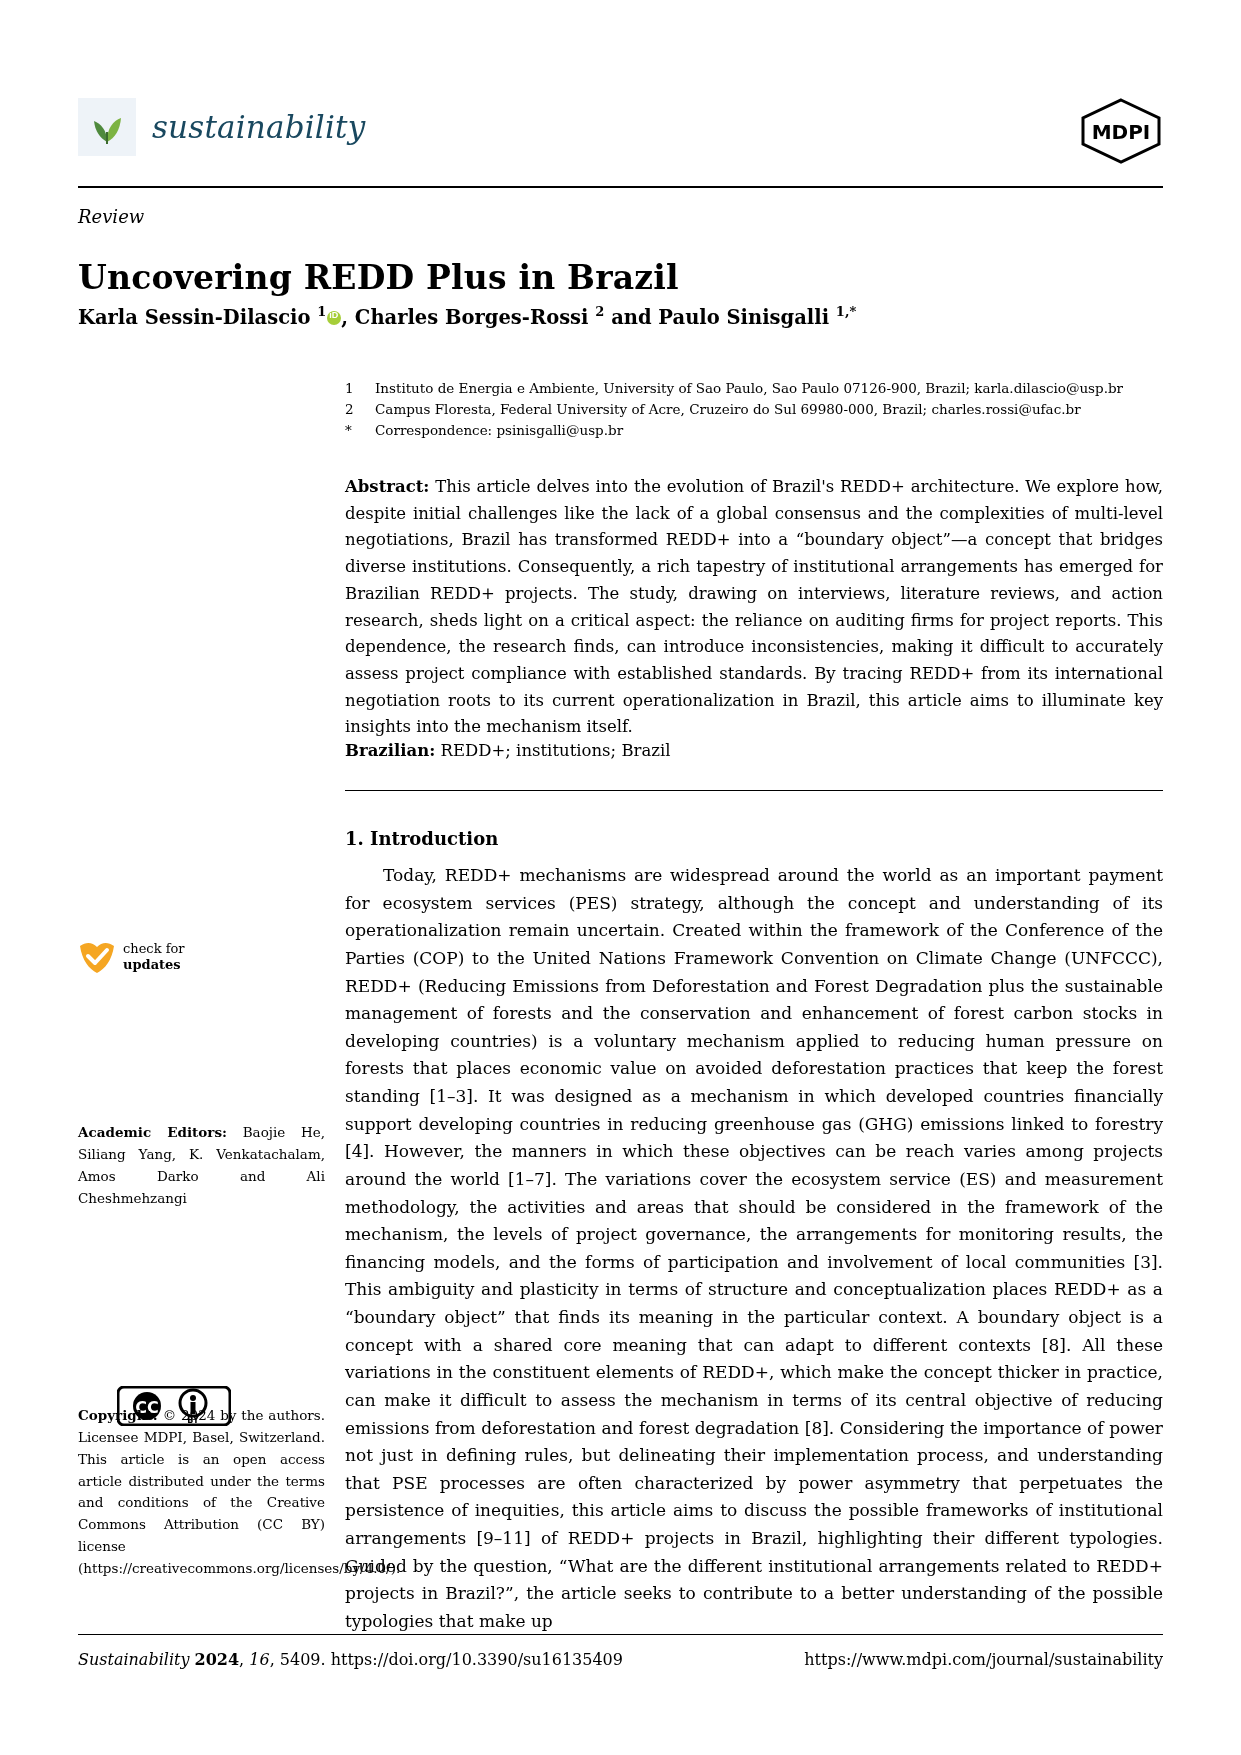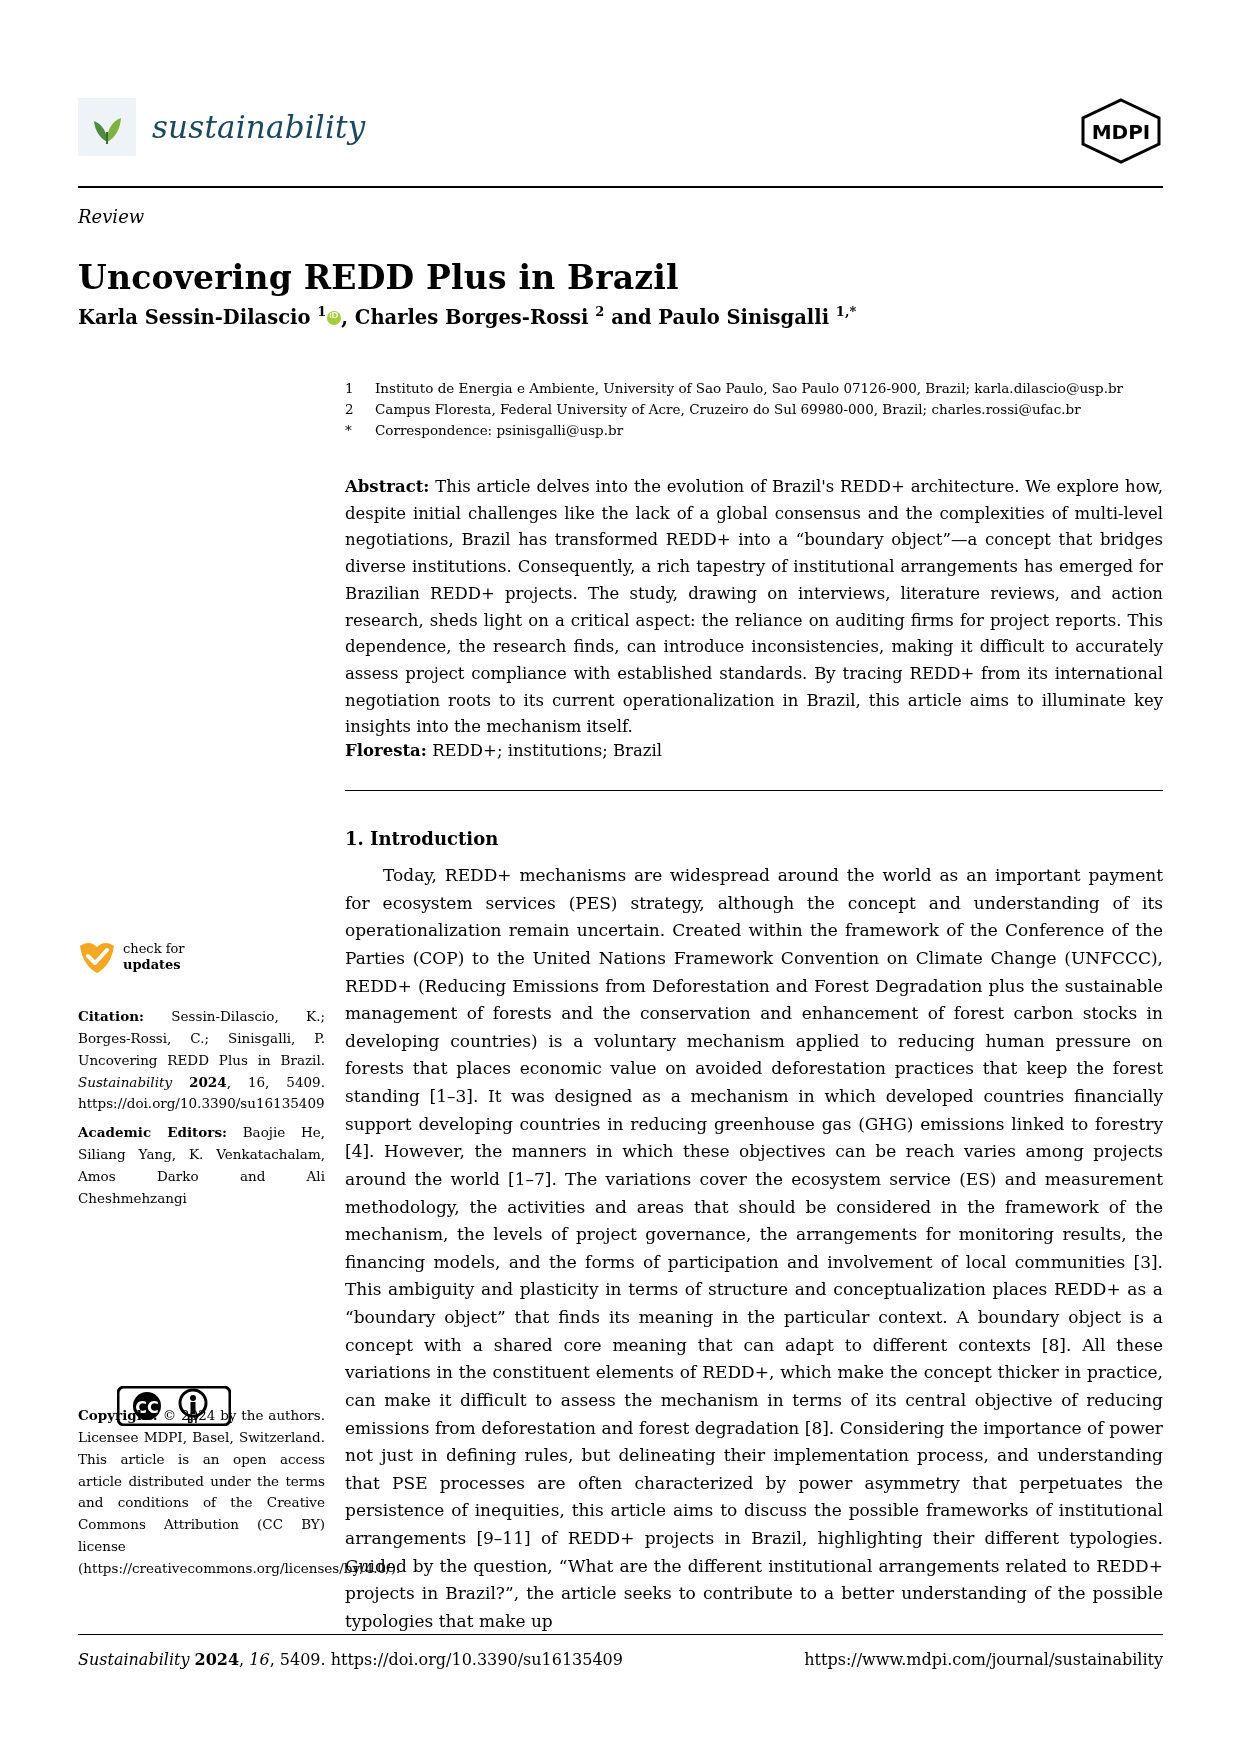--- a/index.html
+++ b/index.html
@@ -298,21 +298,21 @@
       <div class="aff-text">Correspondence: psinisgalli@usp.br</div>
     </div>
   </div>
 
   <div class="abstract">
     <b>Abstract:</b>
     <span>This article delves into the evolution of Brazil's REDD+ architecture. We explore how, despite initial challenges like the lack of a global consensus and the complexities of multi-level negotiations, Brazil has transformed REDD+ into a “boundary object”—a concept that bridges diverse institutions. Consequently, a rich tapestry of institutional arrangements has emerged for Brazilian REDD+ projects. The study, drawing on interviews, literature reviews, and action research, sheds light on a critical aspect: the reliance on auditing firms for project reports. This dependence, the research finds, can introduce inconsistencies, making it difficult to accurately assess project compliance with established standards. By tracing REDD+ from its international negotiation roots to its current operationalization in Brazil, this article aims to illuminate key insights into the mechanism itself.</span>
   </div>
 
   <div class="keywords">
-    <b>Floresta:</b>
+    <b>Brazilian:</b>
     <span>REDD+; institutions; Brazil</span>
   </div>
 
   <div class="mid-rule"></div>
 
   <div class="section-heading">1. Introduction</div>
   <div class="body-text">
     <p>Today, REDD+ mechanisms are widespread around the world as an important payment for ecosystem services (PES) strategy, although the concept and understanding of its operationalization remain uncertain. Created within the framework of the Conference of the Parties (COP) to the United Nations Framework Convention on Climate Change (UNFCCC), REDD+ (Reducing Emissions from Deforestation and Forest Degradation plus the sustainable management of forests and the conservation and enhancement of forest carbon stocks in developing countries) is a voluntary mechanism applied to reducing human pressure on forests that places economic value on avoided deforestation practices that keep the forest standing [1–3]. It was designed as a mechanism in which developed countries financially support developing countries in reducing greenhouse gas (GHG) emissions linked to forestry [4]. However, the manners in which these objectives can be reach varies among projects around the world [1–7]. The variations cover the ecosystem service (ES) and measurement methodology, the activities and areas that should be considered in the framework of the mechanism, the levels of project governance, the arrangements for monitoring results, the financing models, and the forms of participation and involvement of local communities [3]. This ambiguity and plasticity in terms of structure and conceptualization places REDD+ as a “boundary object” that finds its meaning in the particular context. A boundary object is a concept with a shared core meaning that can adapt to different contexts [8]. All these variations in the constituent elements of REDD+, which make the concept thicker in practice, can make it difficult to assess the mechanism in terms of its central objective of reducing emissions from deforestation and forest degradation [8]. Considering the importance of power not just in defining rules, but delineating their implementation process, and understanding that PSE processes are often characterized by power asymmetry that perpetuates the persistence of inequities, this article aims to discuss the possible frameworks of institutional arrangements [9–11] of REDD+ projects in Brazil, highlighting their different typologies. Guided by the question, “What are the different institutional arrangements related to REDD+ projects in Brazil?”, the article seeks to contribute to a better understanding of the possible typologies that make up</p>
   </div>
 
@@ -322,24 +322,20 @@
         <path d="M2 6 C8 2, 14 2, 19 7 C24 2, 30 2, 36 6 C34 20, 27 29, 19 33 C11 29, 4 20, 2 6 Z" fill="#f5a623"></path>
         <path d="M10 16 L17 23 L29 10" stroke="#ffffff" stroke-width="4" fill="none" stroke-linecap="round" stroke-linejoin="round"></path>
       </svg>
     </div>
     <div class="check-text">
       <div>check for</div>
       <div class="bold">updates</div>
     </div>
   </div>
 
-  <div class="side-block side-citation">
-    <b>Citation:</b>
-    <span>Sessin-Dilascio, K.; Borges-Rossi, C.; Sinisgalli, P. Uncovering REDD Plus in Brazil. <i>Sustainability</i> <b>2024</b>, 16, 5409. https://doi.org/10.3390/su16135409</span>
-  </div>
 
   <div class="side-block side-editors">
     <span><b>Academic Editors:</b></span>
     <span>Baojie He, Siliang Yang, K. Venkatachalam, Amos Darko and Ali Cheshmehzangi</span>
   </div>
 
 
   <div class="cc-badge">
     <svg width="114" height="40" viewBox="0 0 114 40" aria-hidden="true">
       <rect x="1" y="1" width="112" height="38" rx="6" fill="#ffffff" stroke="#000000" stroke-width="3"></rect>

